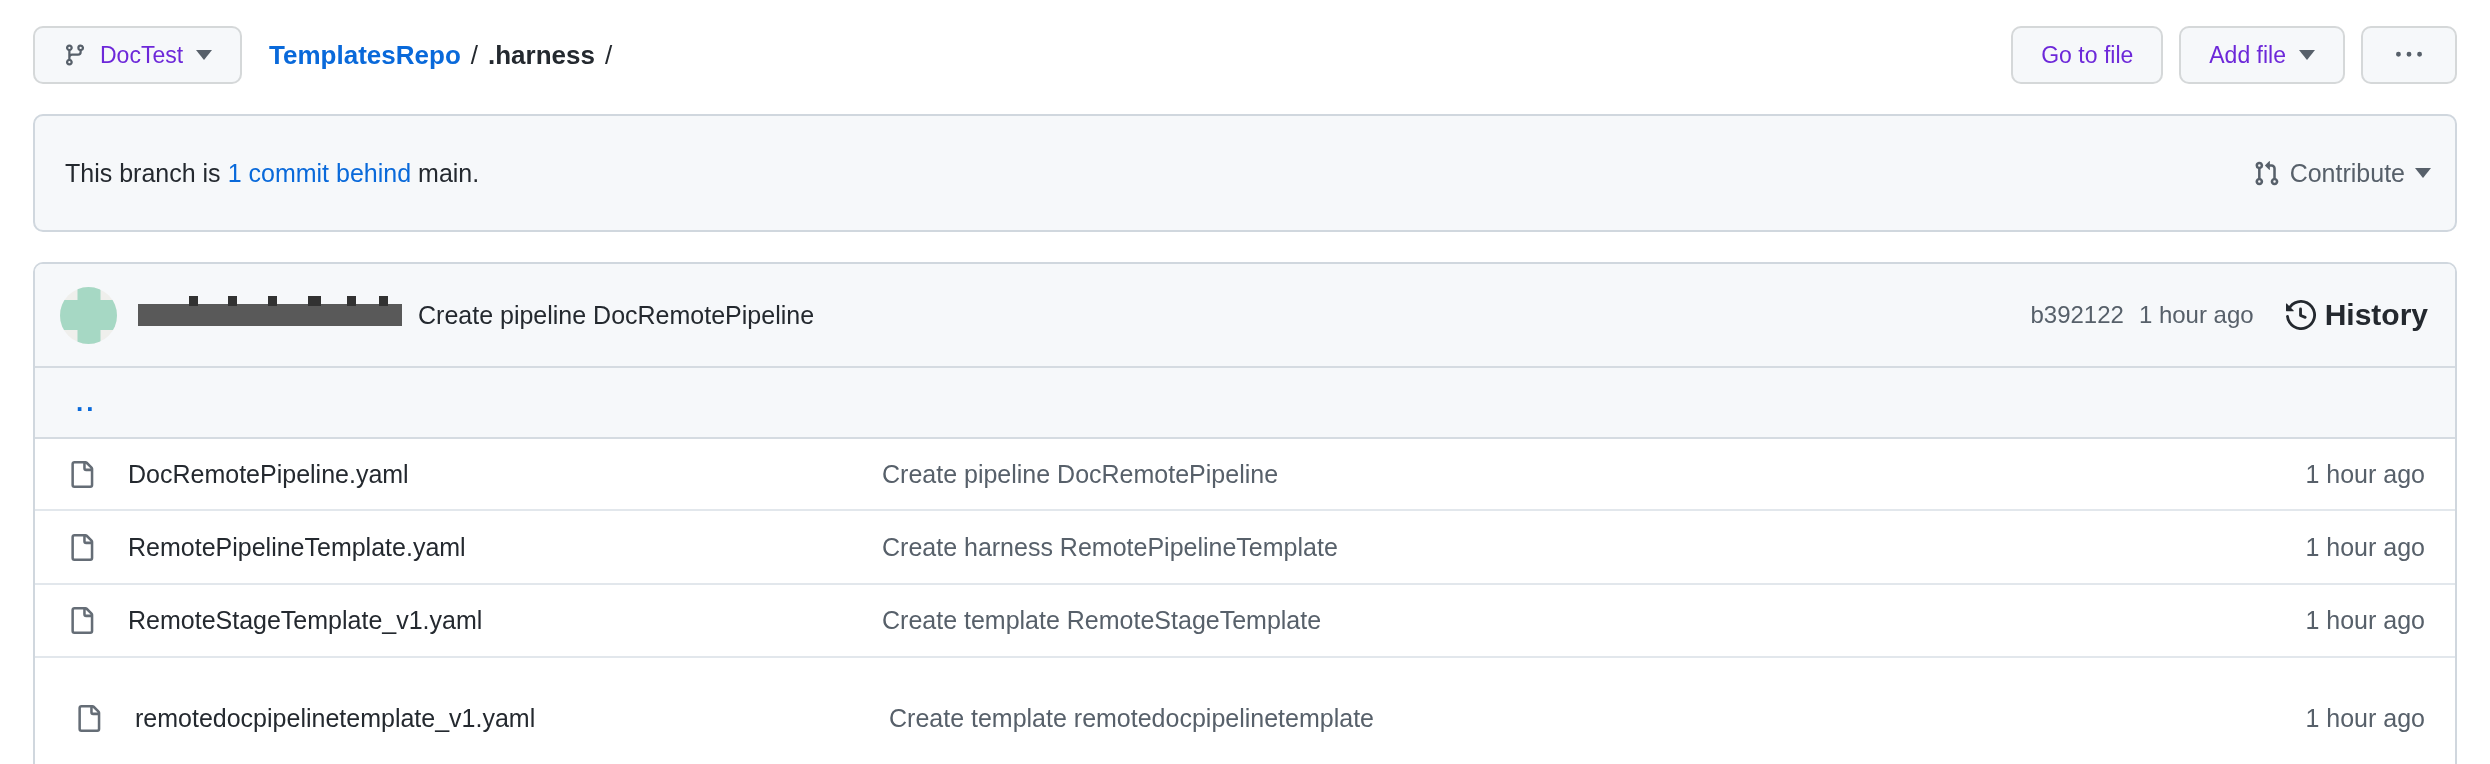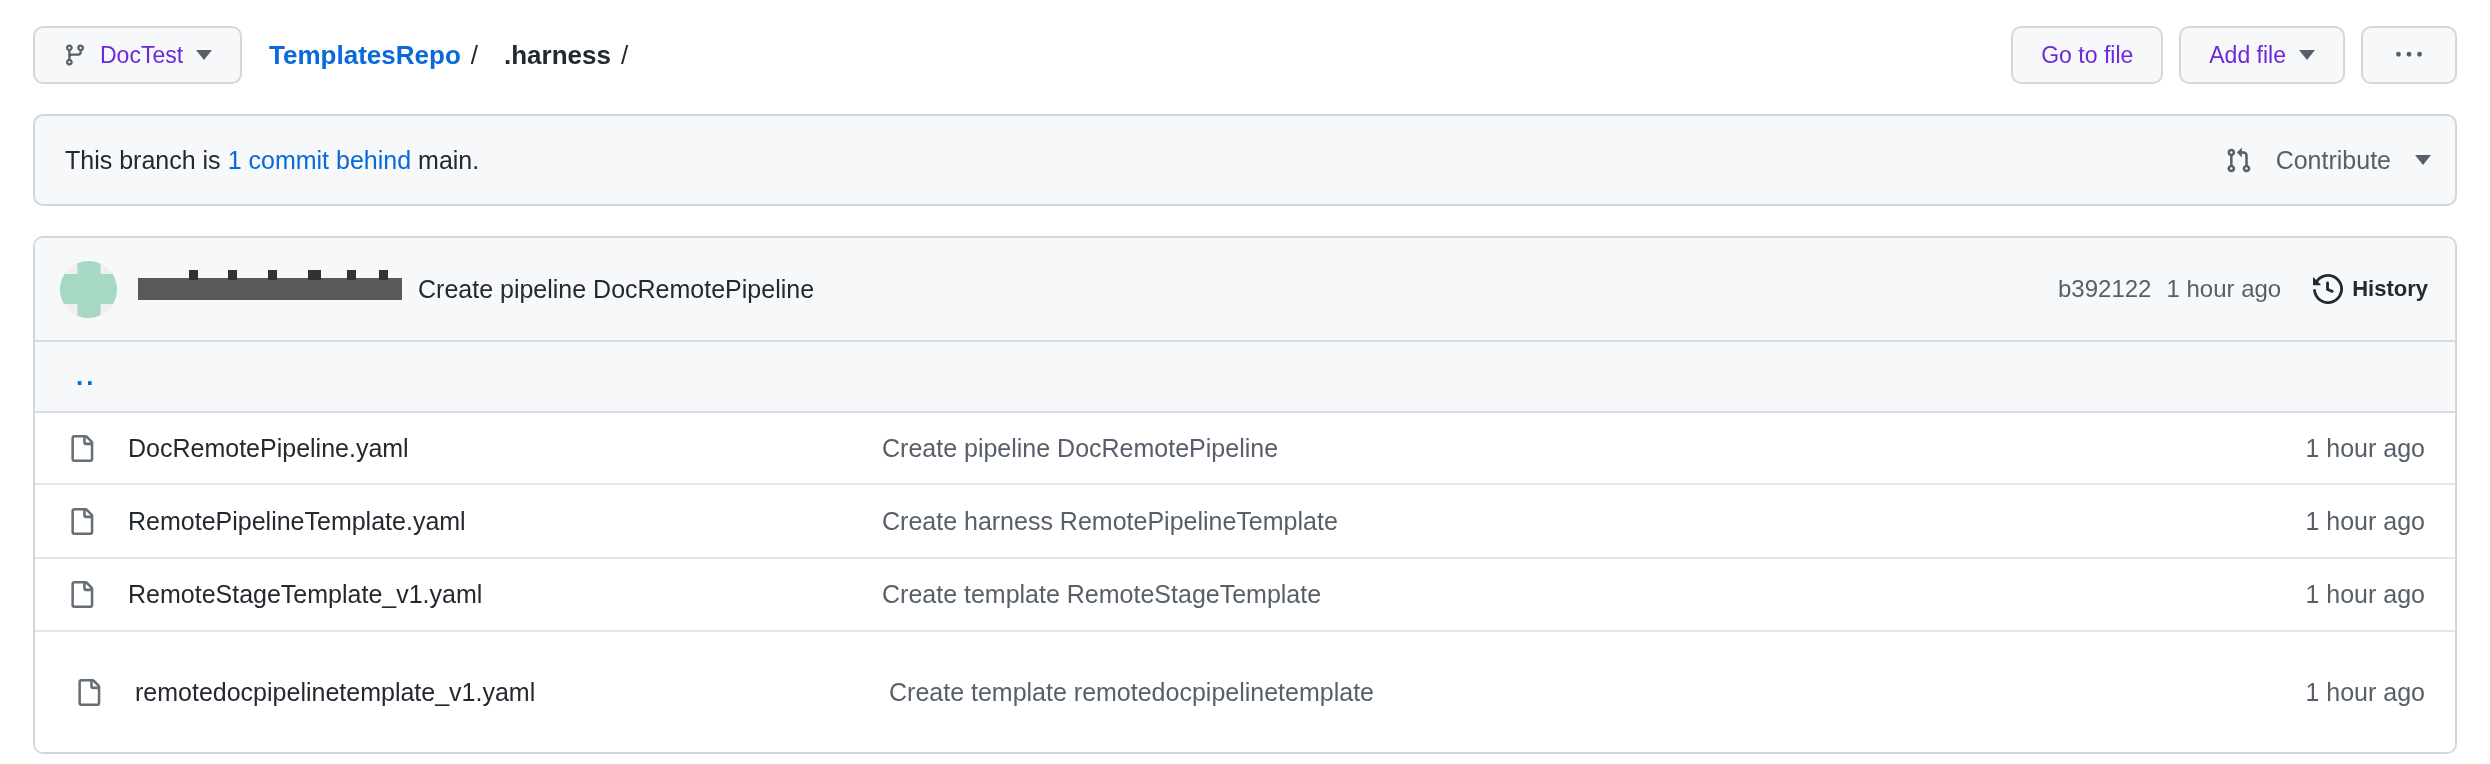--- a/index.html
+++ b/index.html
@@ -43,42 +43,42 @@
     display: inline-block;
   }
   .breadcrumb {
     margin-left: 27px;
     font-size: 26px;
     display: flex;
     align-items: center;
   }
   .crumb-repo { color: #0969da; font-weight: 700; text-decoration: none; cursor: pointer; }
   .crumb-sep { color: #24292f; margin: 0 10px; }
-  .crumb-current { color: #24292f; font-weight: 700; margin-left: 16px; }
+  .crumb-current { color: #24292f; font-weight: 700; }
   .toolbar-actions { margin-left: auto; display: flex; gap: 16px; }
   .kebab { width: 96px; padding: 0; }
 
   
   .banner {
     display: flex;
     align-items: center;
     margin: 30px 33px 0 33px;
-    height: 92px;
+    height: 118px;
     background: #f6f8fa;
     border: 2px solid #d0d7de;
     border-radius: 10px;
     padding: 0 24px 0 30px;
     font-size: 25px;
   }
   .banner-link { color: #0969da; text-decoration: none; margin: 0 7px; cursor: pointer; }
   .contribute {
     margin-left: auto;
     display: inline-flex;
     align-items: center;
-    gap: 24px;
+    gap: 10px;
     background: transparent;
     border: none;
     font-family: inherit;
     font-size: 25px;
     color: #57606a;
     cursor: pointer;
   }
 
   
   .file-table {
@@ -144,21 +144,21 @@
   .commit-meta { margin-left: auto; display: flex; align-items: center; }
   .hash { font-size: 24px; color: #57606a; text-decoration: none; cursor: pointer; }
   .time { font-size: 24px; color: #57606a; margin-left: 15px; }
   .history {
     margin-left: 32px;
     display: inline-flex;
     align-items: center;
     gap: 9px;
     text-decoration: none;
     color: #24292f;
-    font-size: 22px;
+    font-size: 30px;
     font-weight: 700;
     cursor: pointer;
   }
 
   .row { display: flex; align-items: center; border-bottom: 2px solid #e2e7ec; }
   .parent-row {
     height: 71px; flex: 0 0 71px;
     background: #f6f8fa;
     padding-left: 41px;
     border-bottom: 2px solid #d5dbe1;

